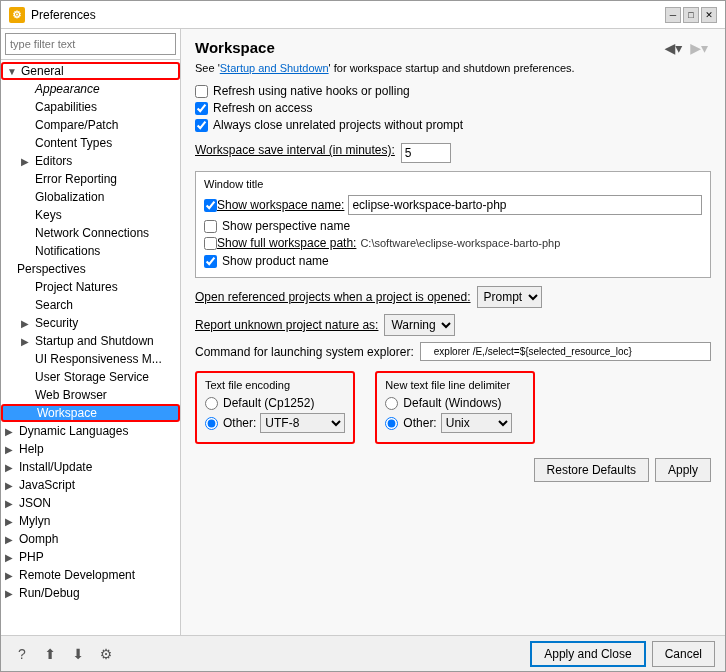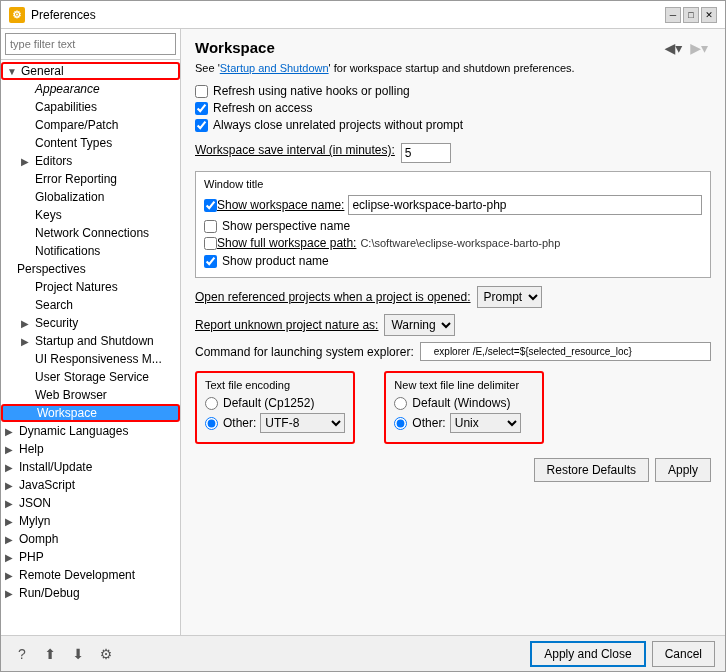--- a/index.html
+++ b/index.html
@@ -214,21 +214,21 @@
     .command-row label { font-size: 12px; margin-right: 6px; }
     .command-row input[type=text] {
       flex: 1;
       height: 19px;
       border: 1px solid #999;
       padding: 0 13px;
       font-size: 10px;
     }
     .encoding-section {
       display: flex;
-      gap: 29px;
+      gap: 20px;
       margin-bottom: 10px;
     }
     .encoding-box {
       border: 1px solid #ccc;
       padding: 6px 8px;
       background: #f5f5f5;
       min-width: 160px;
     }
     .encoding-box.highlighted {
       border: 2px solid red;

